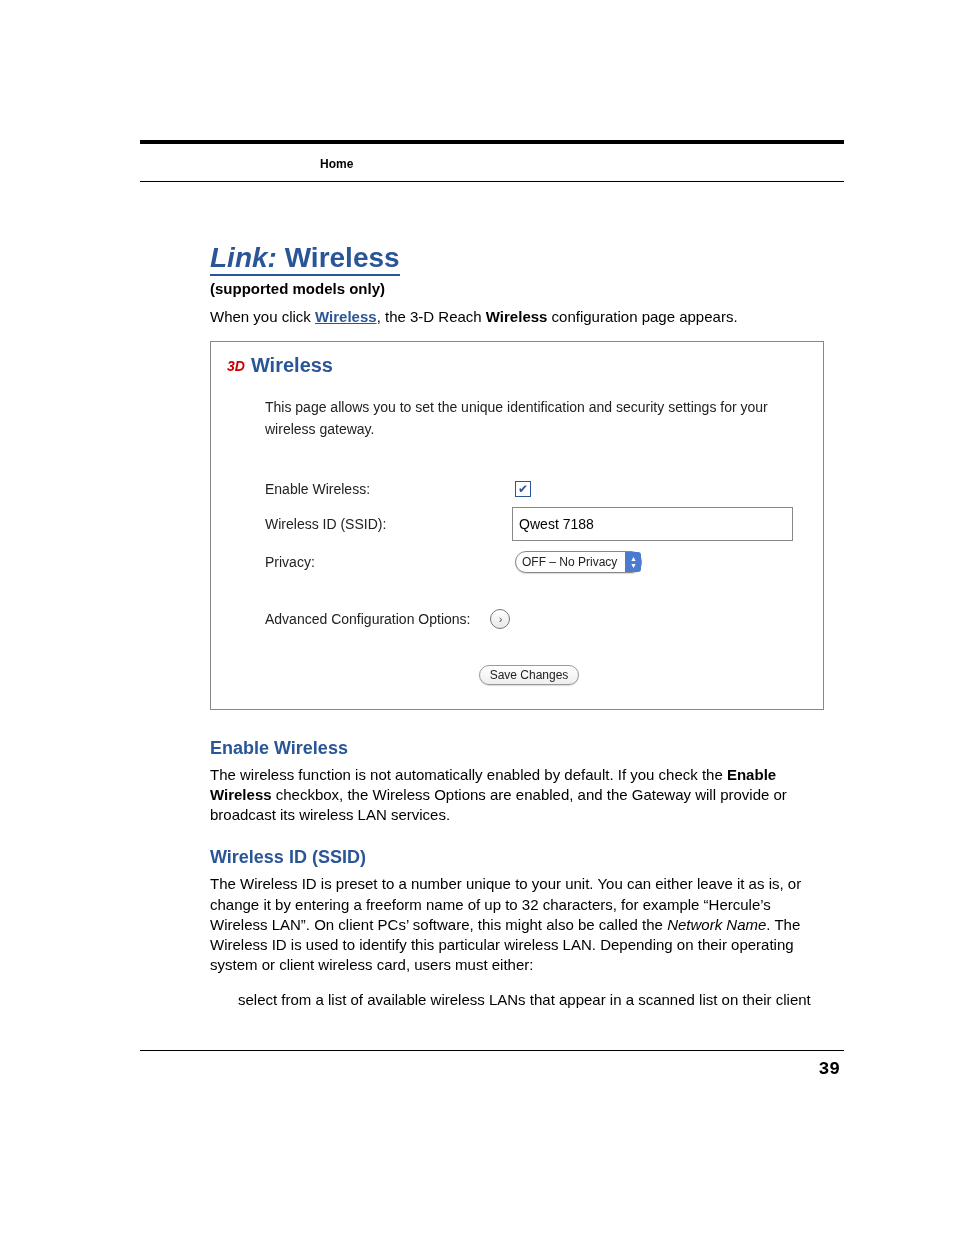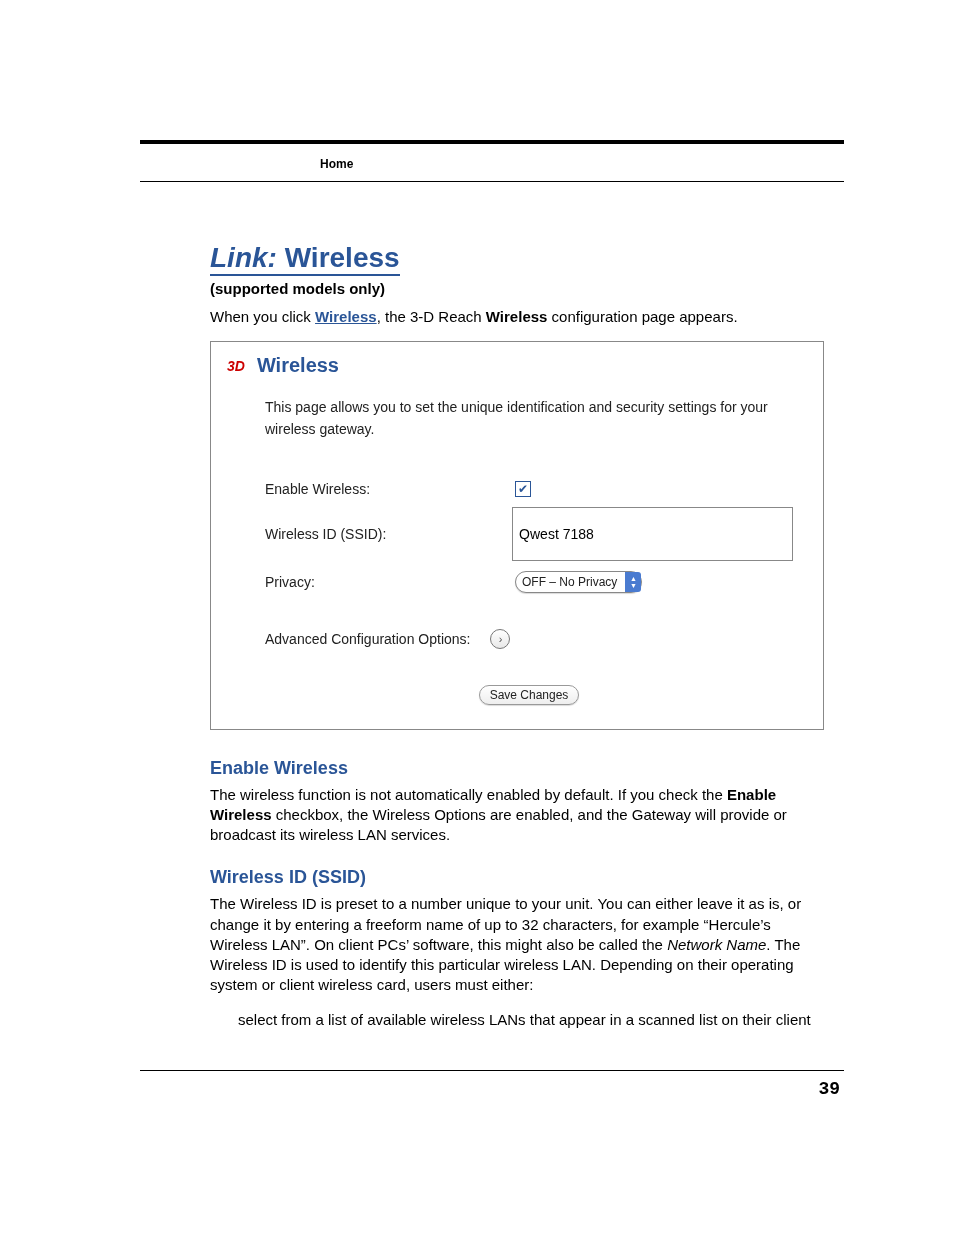--- a/index.html
+++ b/index.html
@@ -66,21 +66,21 @@
     background: #fff;
   }
   .figure-title {
     font-family: "Trebuchet MS", Verdana, sans-serif;
     font-weight: bold;
     font-size: 20px;
     color: #2a5597;
     margin: 2px 0 20px 2px;
     display: flex;
     align-items: center;
-    gap: 12px;
+    gap: 6px;
   }
   .threeD {
     color: #c00;
     font-size: 14px;
     font-weight: bold;
     font-style: italic;
   }
   .figure-inner {
     padding: 0 14px 0 40px;
     font-family: Verdana, Geneva, sans-serif;
@@ -95,21 +95,21 @@
     display: flex;
     align-items: center;
     margin-bottom: 10px;
   }
   .field-label {
     width: 250px;
   }
   .ssid-input {
     border: 1px solid #888;
     width: 270px;
-    padding: 18px 6px;
+    padding: 8px 6px;
     font-family: Verdana, Geneva, sans-serif;
     font-size: 14px;
     background:#fff;
   }
   .checkbox-dummy {
     width: 14px; height: 14px;
     border: 1px solid #2a5597;
     display: inline-flex;
     align-items: center;
     justify-content: center;

